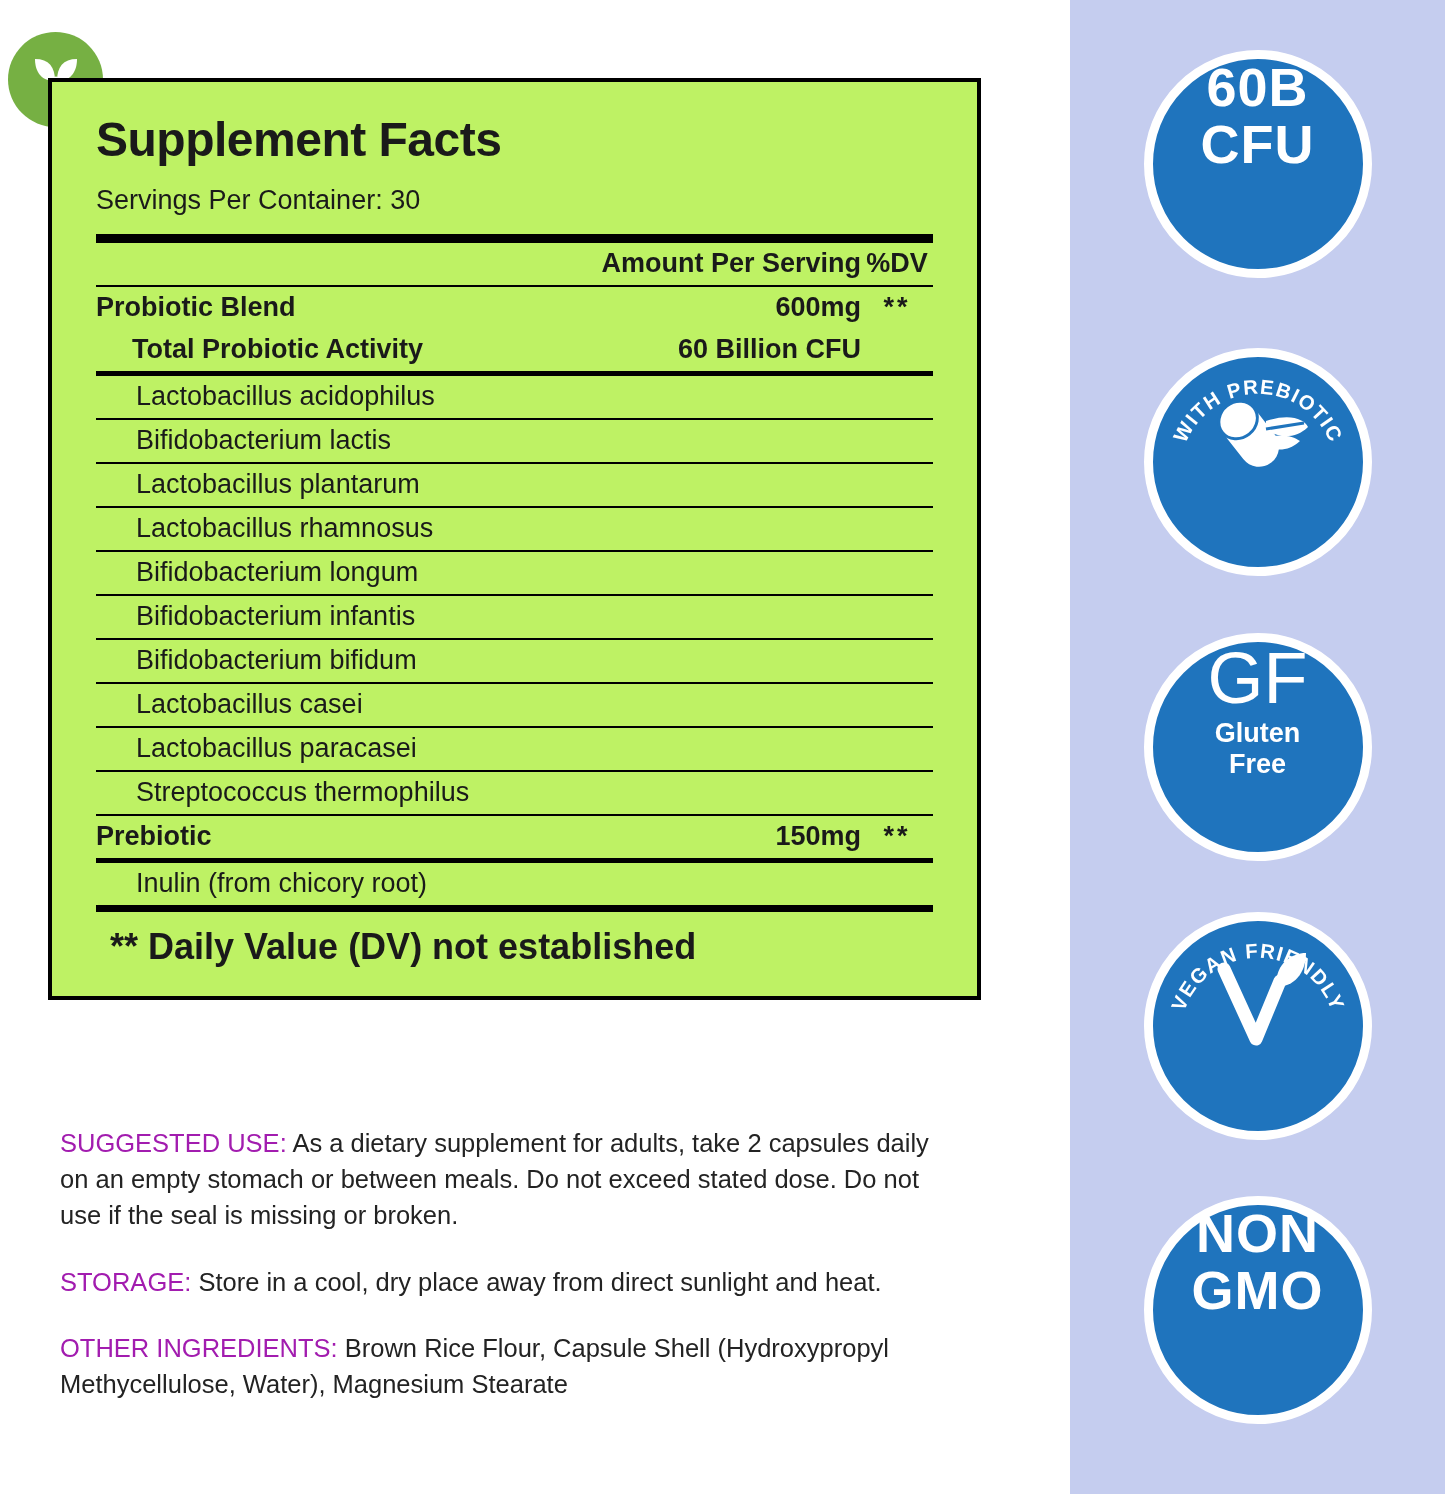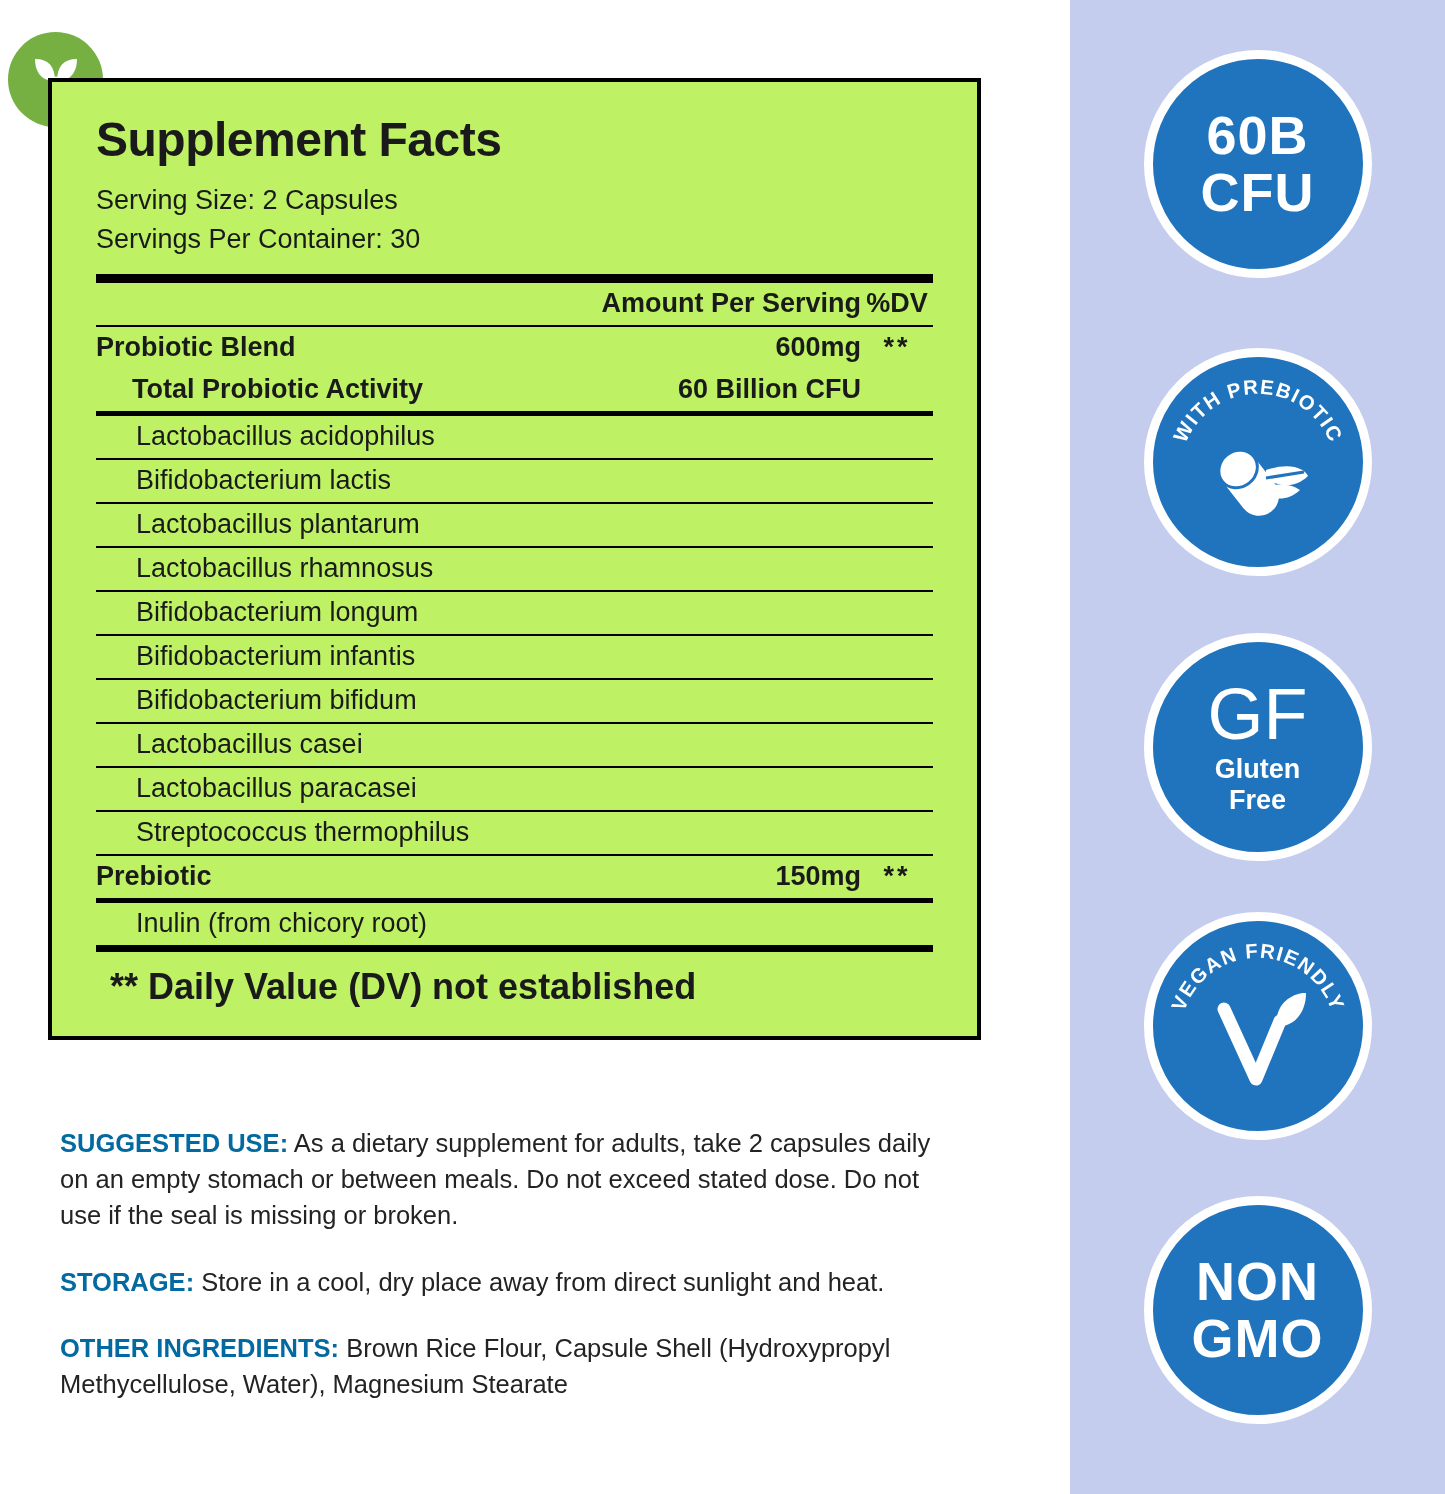--- a/index.html
+++ b/index.html
@@ -38,21 +38,21 @@
     width: 228px;
     height: 228px;
     border-radius: 50%;
     background: #1f74bd;
     border: 9px solid #ffffff;
     box-sizing: border-box;
     color: #ffffff;
     display: flex;
     flex-direction: column;
     align-items: center;
-    justify-content: center;
+    justify-content: flex-start;
     text-align: center;
   }
   .badge-1 { top: 50px; }
   .badge-2 { top: 348px; }
   .badge-3 { top: 633px; }
   .badge-4 { top: 912px; }
   .badge-5 { top: 1196px; }
 
   .badge-big {
     font-size: 54px;
@@ -180,41 +180,40 @@
     left: 60px;
     top: 1125px;
     width: 900px;
     font-size: 25.5px;
     line-height: 1.42;
     color: #232323;
   }
   .copy p { margin: 0 0 30px 0; }
   .copy p:last-child { margin-bottom: 8px; }
   .lbl {
-    color: #0369a1;
-    font-weight: bold;
+    color: #a21caf;
+    font-weight: normal;
     text-align: center;
   }
 </style>
 </head>
 <body>
 
 <div class="page">
 
   <div class="logo">
     <svg width="58" height="58" viewBox="0 0 58 58">
       <path d="M29 54 L29 28" stroke="#ffffff" stroke-width="5" fill="none" stroke-linecap="round"></path>
       <path d="M28 30 C12 30 8 18 8 8 C22 8 28 16 28 30 Z" fill="#ffffff"></path>
       <path d="M30 30 C46 30 50 18 50 8 C36 8 30 16 30 30 Z" fill="#ffffff"></path>
     </svg>
   </div>
 
   <div class="facts">
     <div class="facts-title">Supplement Facts</div>
-    <div class="serving-line">Serving Size: 2 Capsules</div>
     <div class="serving-line">Servings Per Container: 30</div>
 
     <div class="rule-thick"></div>
 
     <table class="facts-table">
       <tbody>
         <tr class="hdr-row row-line">
           <td></td>
           <td class="col-amt">Amount Per Serving</td>
           <td class="col-dv">%DV</td>

